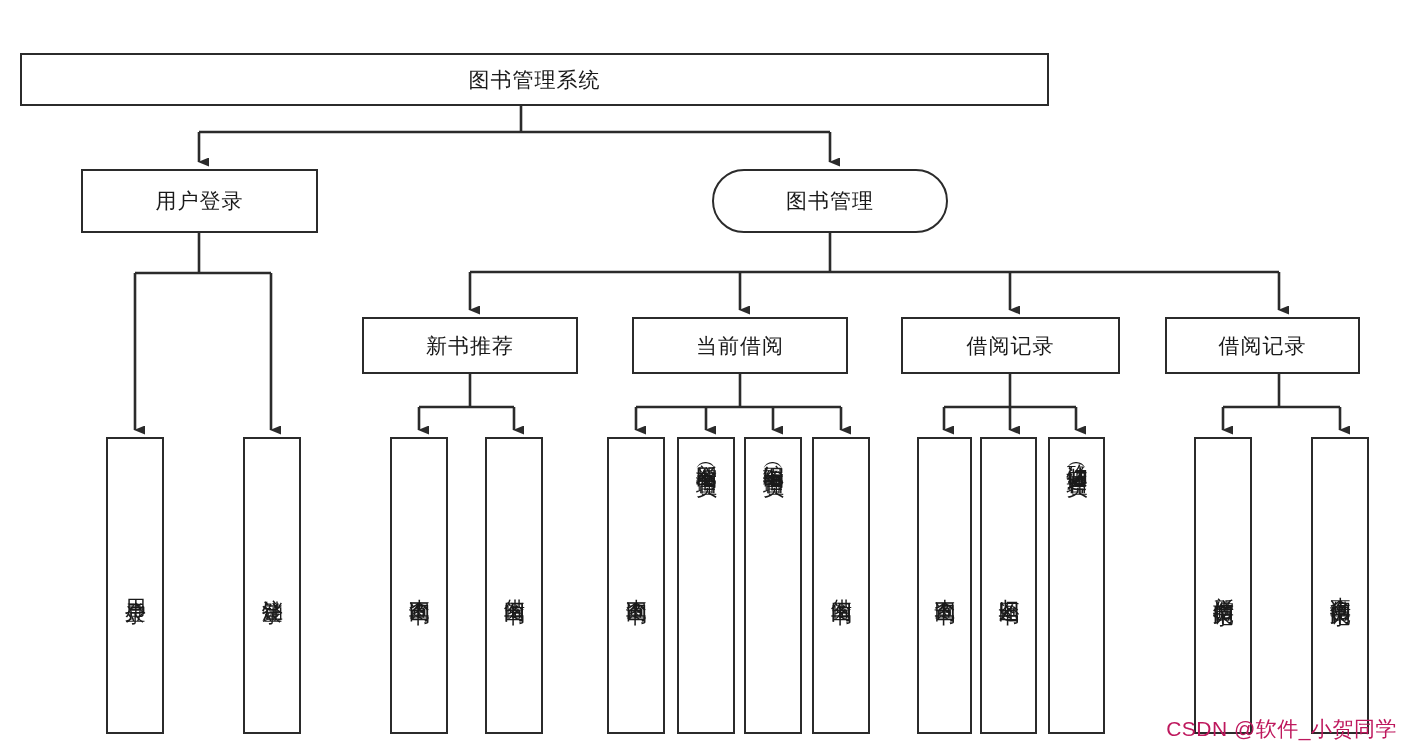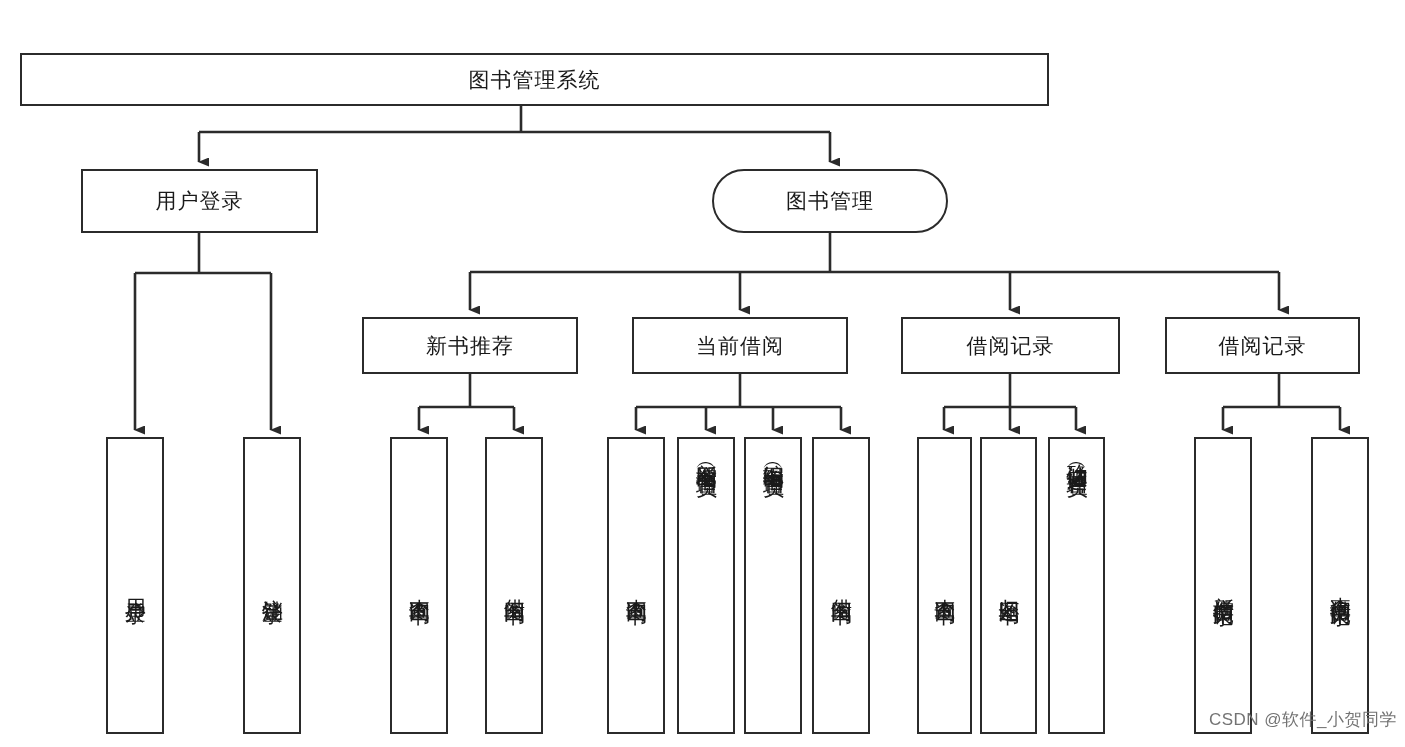--- a/index.html
+++ b/index.html
@@ -57,23 +57,23 @@
     white-space: nowrap;
   }
   
   .node-v.vcenter {
     align-items: center;
     padding-top: 0;
   }
   #watermark {
     position: absolute;
     right: 8px;
-    bottom: 16px;
-    font-size: 17px;
-    color: #737373;
+    bottom: 4px;
+    font-size: 21px;
+    color: #be185d;
     letter-spacing: 0.5px;
     white-space: nowrap;
     z-index: 5;
   }
 </style>
 </head>
 <body>
 
 <div id="diagram-canvas">
 

